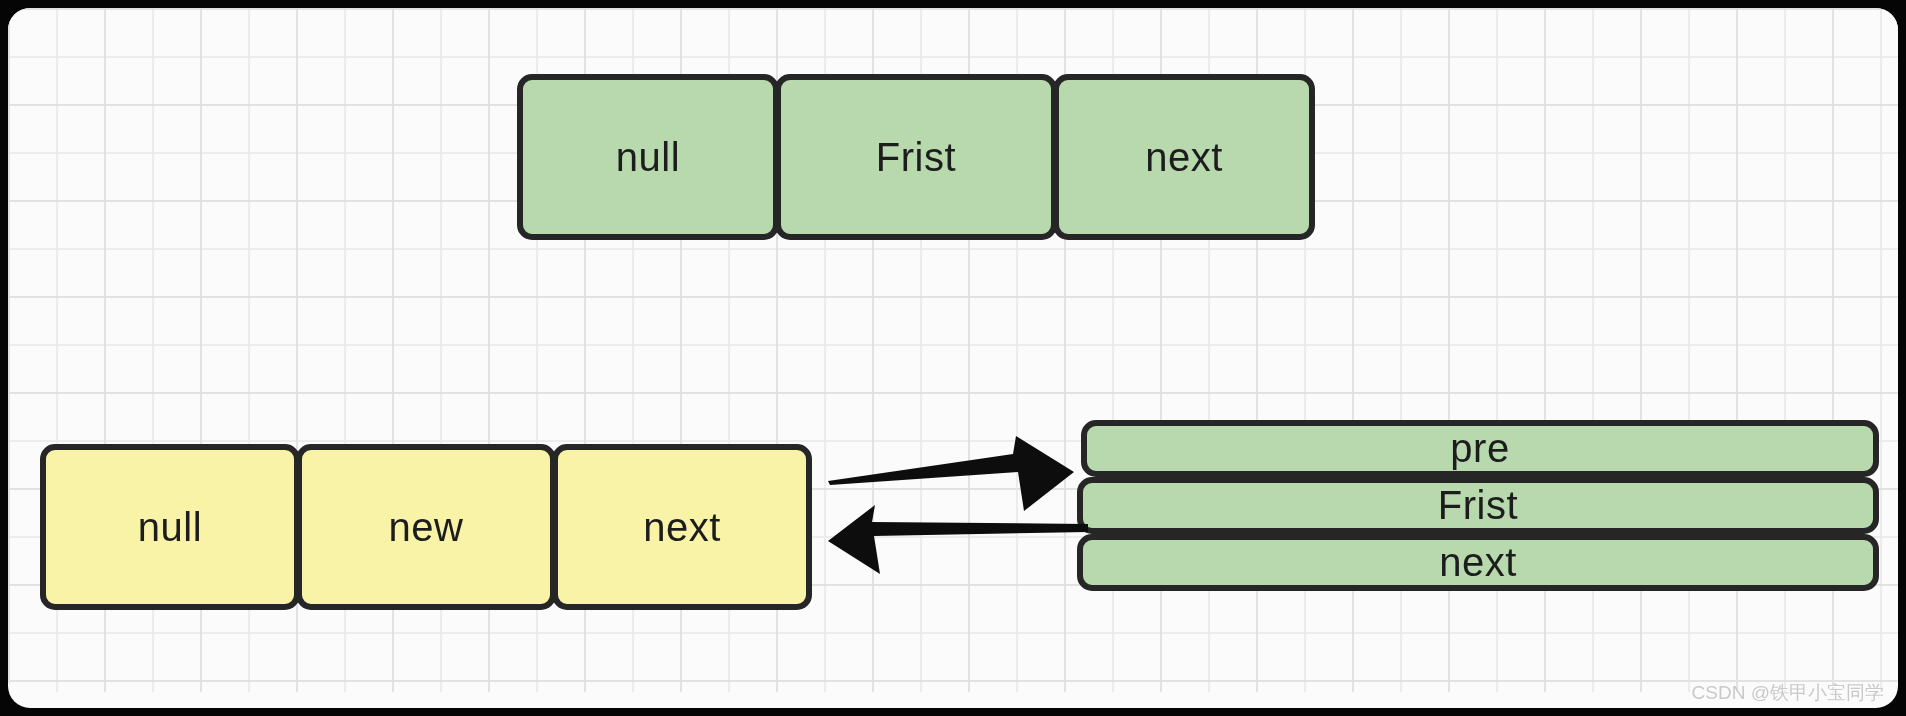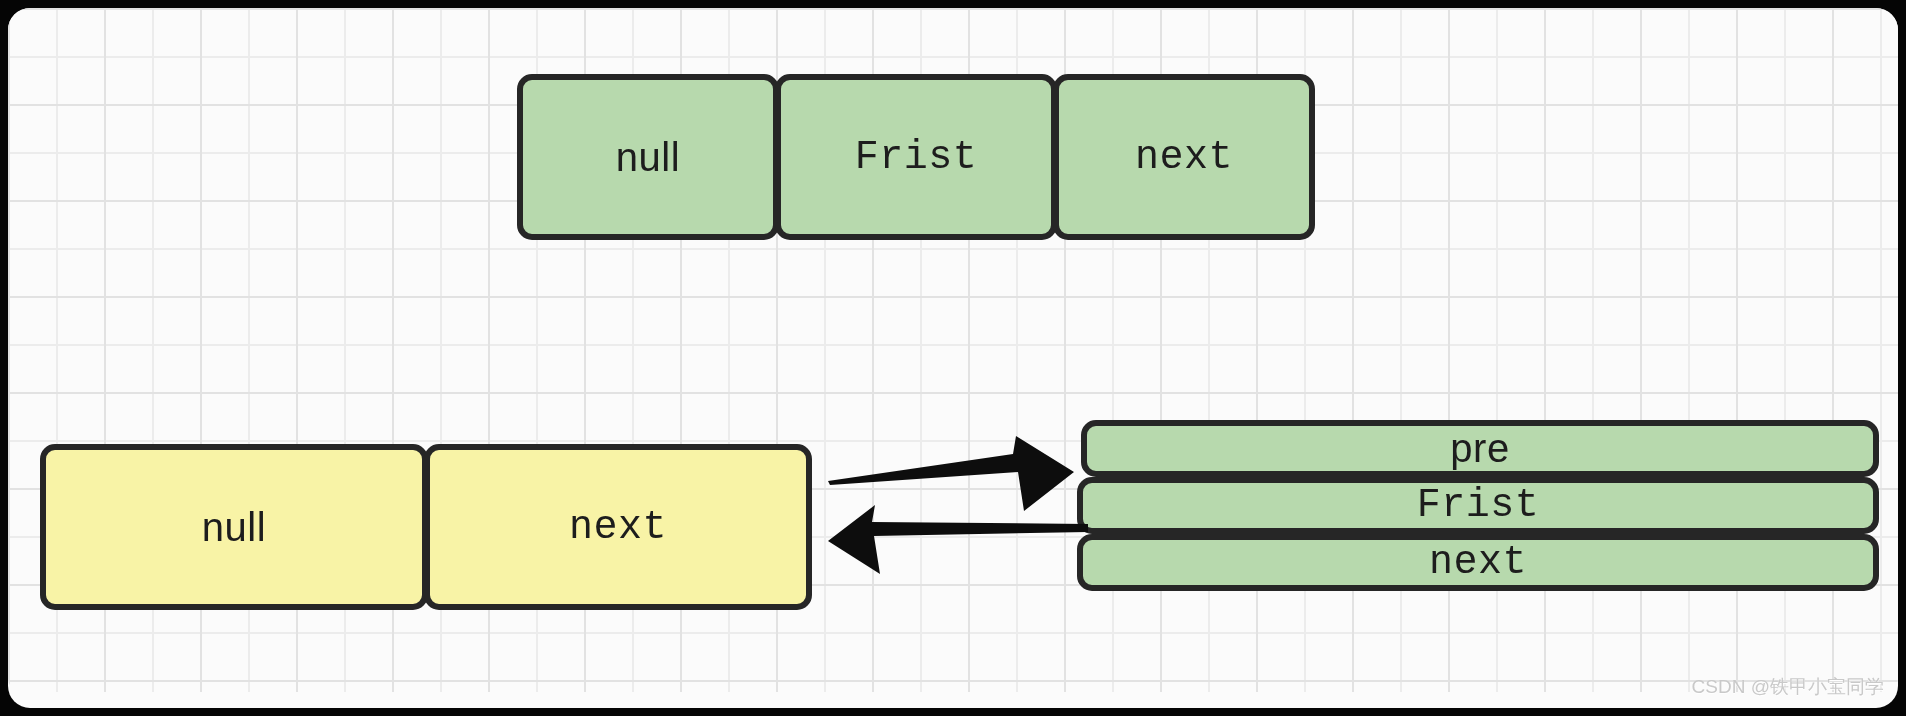--- a/index.html
+++ b/index.html
@@ -40,42 +40,42 @@
   .node-linked { left: 1073px; top: 412px; width: 798px; height: 166px; flex-direction: column; }
 
   .cell {
     flex: 1 1 0;
     border: 6px solid var(--border, #262626);
     border-radius: 15px;
     background: #fff;
     display: flex; align-items: center; justify-content: center;
     box-sizing: border-box;
   }
-  .cell + .cell { margin-left: -4px; font-family: Liberation Mono, monospace; }
+  .cell + .cell { margin-left: -4px; }
   .node-top .cell:nth-child(2) { flex: 1.08 1 0; }
   .green .cell  { background: var(--node-green, #b7d9ad); }
   .yellow .cell { background: var(--node-yellow, #f8f3a6); }
 
   .cell-label {
     font-size: 40px;
     color: #1d1d1d;
     letter-spacing: 0.5px;
     user-select: none;
   }
 
   .arrows-svg {
     position: absolute; inset: 0;
     width: 1906px; height: 716px;
     pointer-events: none;
   }
   .arrow-shape { fill: var(--arrow, #0d0d0d); }
 
   .watermark {
     position: absolute;
-    right: 14px; bottom: 8px;
+    right: 14px; bottom: 2px;
     font-size: 19px;
     color: var(--watermark-color, #c9c9c9);
     text-shadow: 0 1px 0 #ffffff;
     white-space: nowrap;
   }
 </style>
 </head>
 <body>
 
 <div class="page-frame">
@@ -92,20 +92,23 @@
       <div class="cell">
         <span class="cell-label">next</span>
       </div>
     </div>
 
     <div class="node node-new yellow">
       <div class="cell">
         <span class="cell-label">null</span>
       </div>
       <div class="cell">
+        <span class="cell-label">new</span>
+      </div>
+      <div class="cell">
         <span class="cell-label">next</span>
       </div>
     </div>
 
     <div class="node node-linked green">
       <div class="cell">
         <span class="cell-label">pre</span>
       </div>
       <div class="cell">
         <span class="cell-label">Frist</span>

